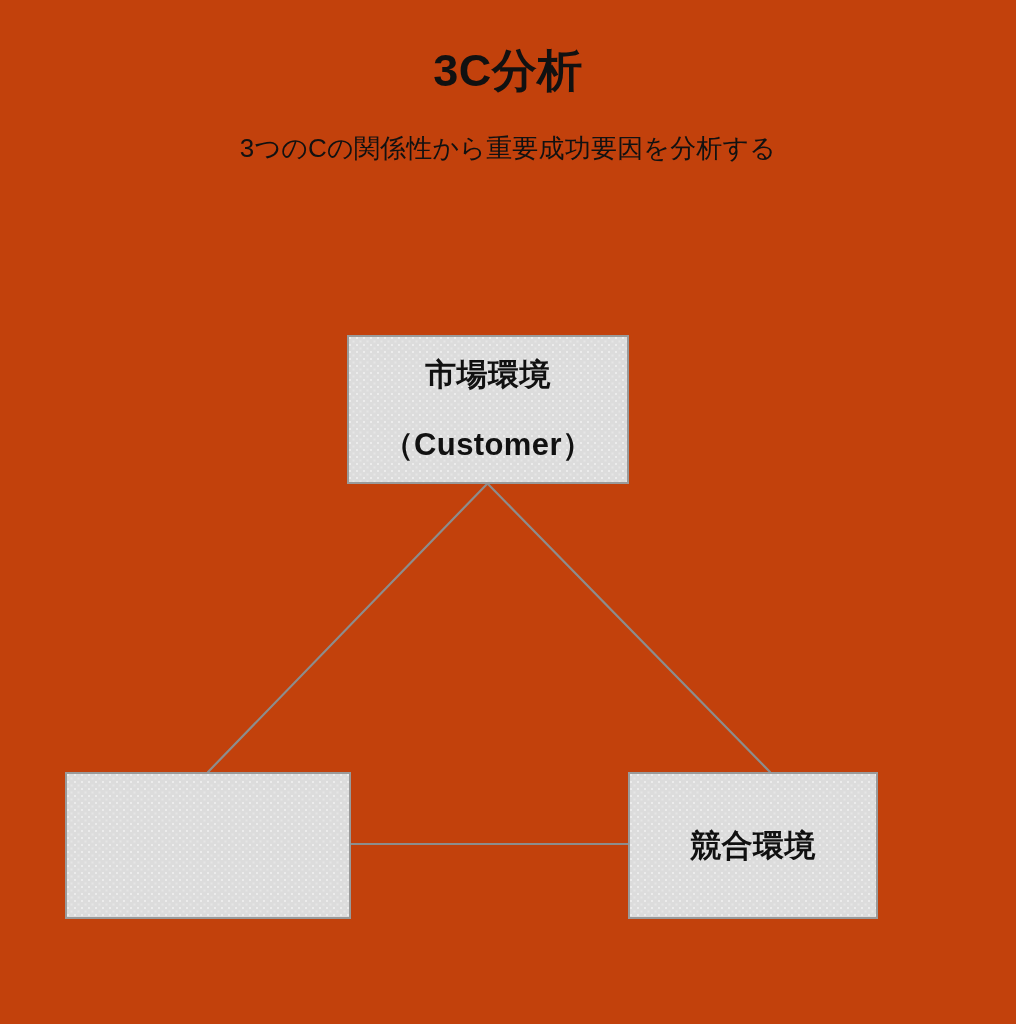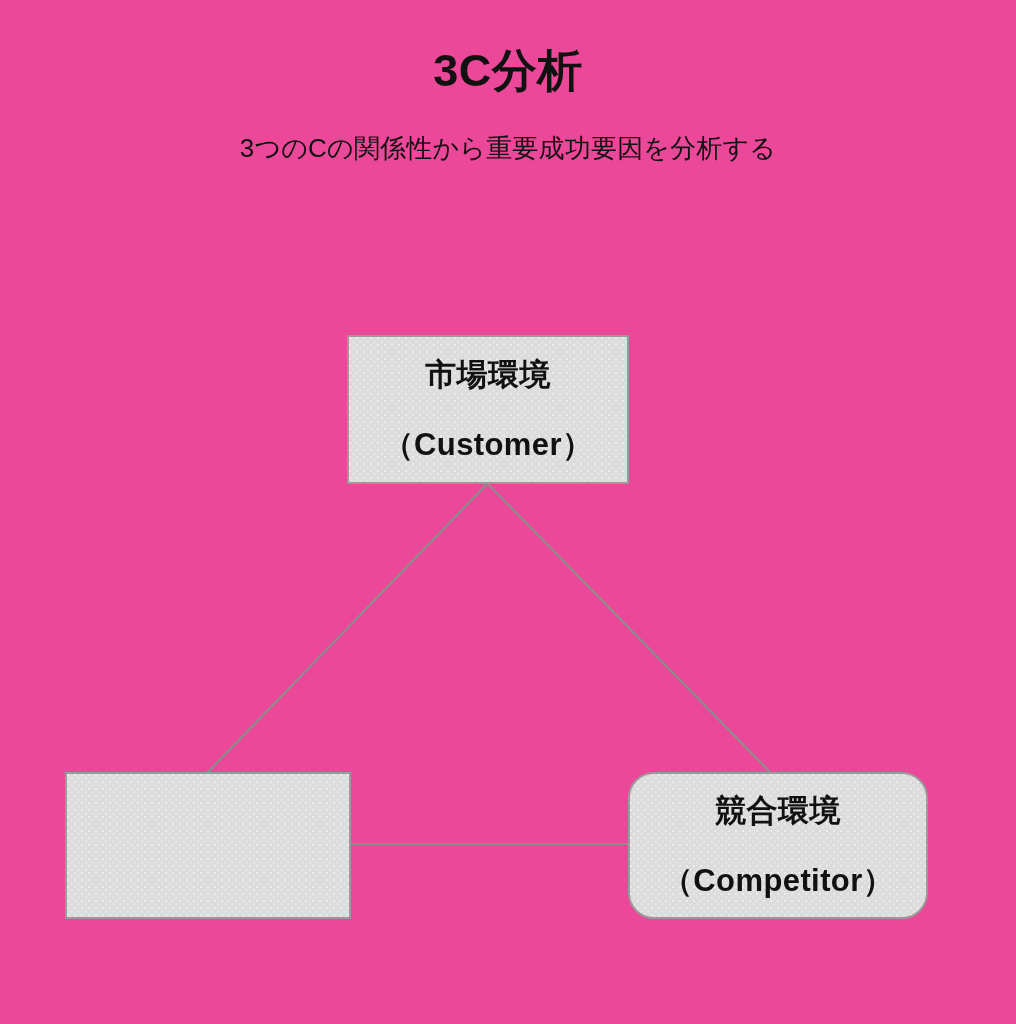--- a/index.html
+++ b/index.html
@@ -12,21 +12,21 @@
     font-family: "Liberation Sans", "DejaVu Sans", sans-serif;
     color: #111111;
     -webkit-font-smoothing: antialiased;
   }
 
   #canvas {
     position: relative;
     width: 1016px;
     height: 1024px;
     margin: 0;
-    background: #ec4899;
+    background: #c2410c;
     overflow: hidden;
     text-decoration: underline;
   }
 
   
   .heading {
     position: absolute;
     left: 0;
     width: 1016px;
     text-align: center;
@@ -78,21 +78,21 @@
     font-size: 31px;
     line-height: 1.33;
     letter-spacing: 0.4px;
     user-select: none;
   }
   .node-line-ja { display: block; white-space: nowrap; }
   .node-line-en { display: block; white-space: nowrap; margin-top: 28px; }
 
   #node-customer   { left: 347px; top: 335px; width: 282px; height: 149px; }
   #node-company    { left: 65px;  top: 772px; width: 286px; height: 147px; }
-  #node-competitor { left: 628px; top: 772px; width: 300px; height: 147px; border-radius: 26px; }
+  #node-competitor { left: 628px; top: 772px; width: 250px; height: 147px; }
 </style>
 </head>
 <body>
 
 <div id="canvas">
 
   <div class="heading" id="page-title">3C分析</div>
 
   <div class="heading" id="page-subtitle">3つのCの関係性から重要成功要因を分析する</div>
 
@@ -105,16 +105,15 @@
   <div class="node" id="node-customer">
     <span class="node-line-ja">市場環境</span>
     <span class="node-line-en">（Customer）</span>
   </div>
 
   <div class="node" id="node-company">
   </div>
 
   <div class="node" id="node-competitor">
     <span class="node-line-ja">競合環境</span>
-    <span class="node-line-en">（Competitor）</span>
   </div>
 
 </div>
 
 </body></html>

